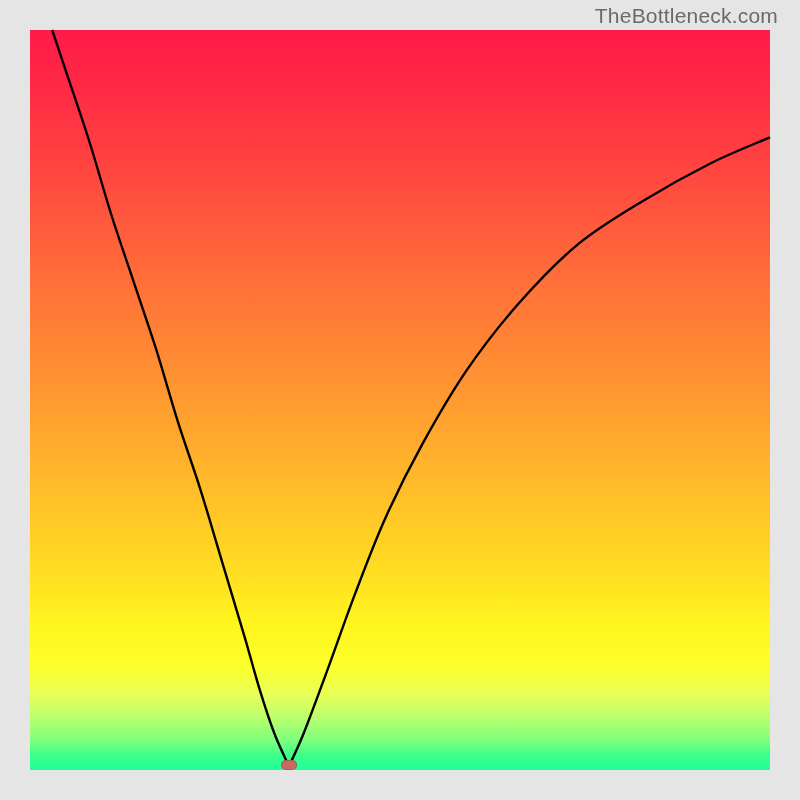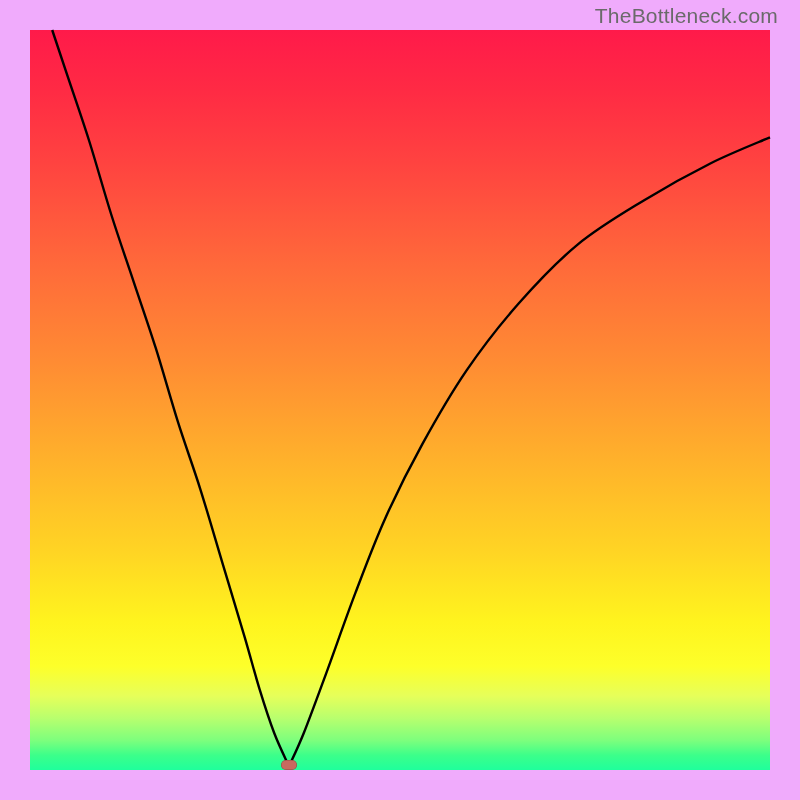--- a/index.html
+++ b/index.html
@@ -8,21 +8,21 @@
     width: 800px;
     height: 800px;
     background: #000;
     overflow: hidden;
     font-family: Arial, Helvetica, sans-serif;
   }
   .frame {
     position: relative;
     width: 800px;
     height: 800px;
-    background: #f0abfc;
+    background: #e5e5e5;
   }
   .plot-area {
     position: absolute;
     left: 30px;
     top: 30px;
     width: 740px;
     height: 740px;
     
     background: linear-gradient(to bottom,
       #ff1a4a 0%,

